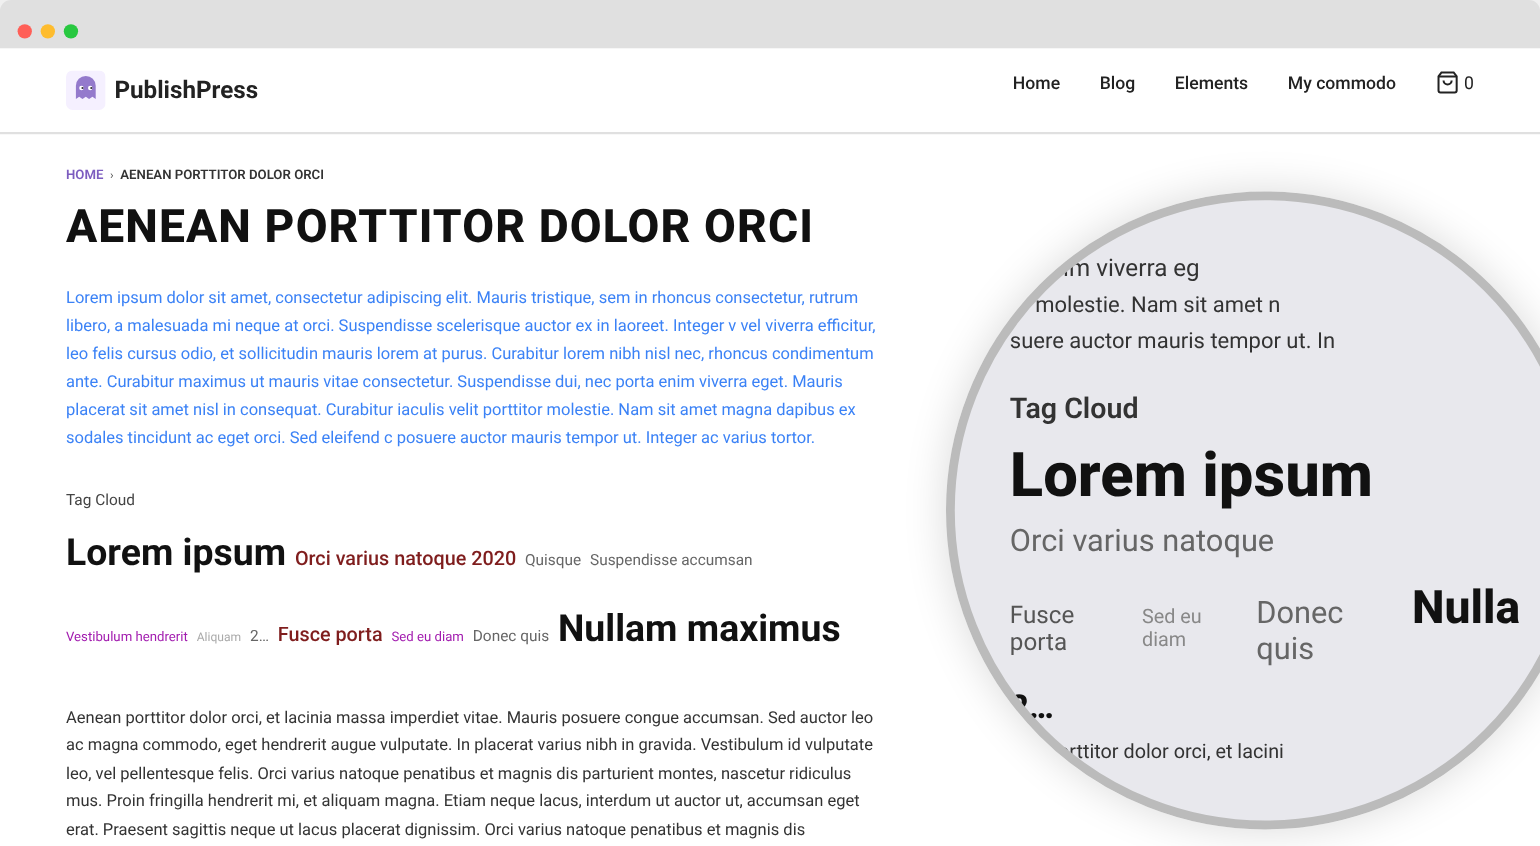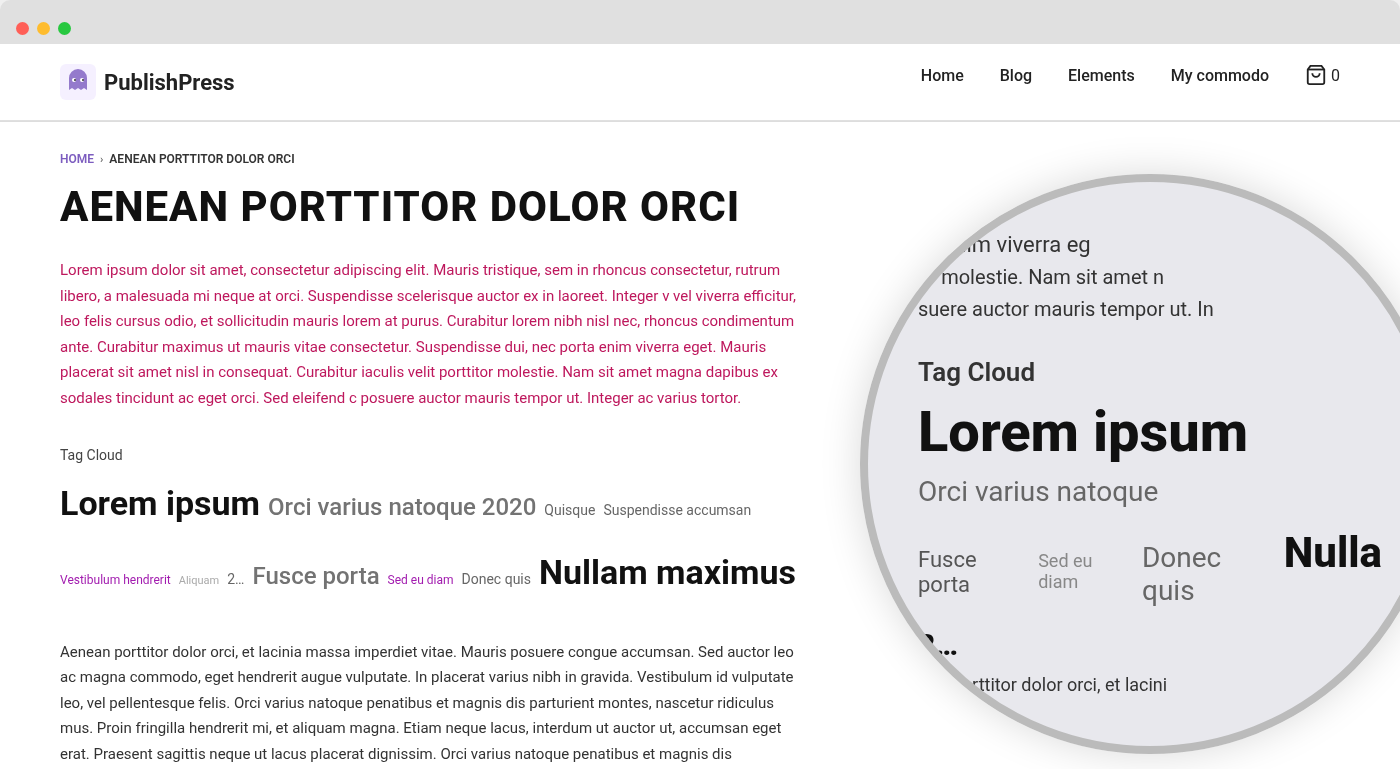--- a/index.html
+++ b/index.html
@@ -101,40 +101,40 @@
       line-height: 1.1;
       margin-bottom: 28px;
       letter-spacing: 1px;
       text-transform: uppercase;
     }
 
     
     .main-paragraph {
       font-size: 15px;
       line-height: 1.7;
-      color: #be185d;
+      color: #3b82f6;
       margin-bottom: 36px;
     }
 
     
     .tag-cloud-section { margin-bottom: 36px; }
     .tag-cloud-label {
       font-size: 14px;
       color: #444;
       margin-bottom: 10px;
     }
     .tag-cloud-words {
       display: flex;
       flex-wrap: wrap;
       align-items: baseline;
       gap: 8px;
       line-height: 1.8;
     }
     .tag-xl { font-size: 34px; font-weight: 700; color: #111; }
-    .tag-l  { font-size: 24px; font-weight: 500; color: #737373; }
+    .tag-l  { font-size: 18px; font-weight: 500; color: #7f1d1d; }
     .tag-m  { font-size: 14px; color: #666; }
     .tag-s  { font-size: 12px; color: #a21caf; }
     .tag-xs { font-size: 11px; color: #aaa; }
 
     
     .second-paragraph {
       font-size: 15px;
       line-height: 1.7;
       color: #333;
       margin-bottom: 20px;

